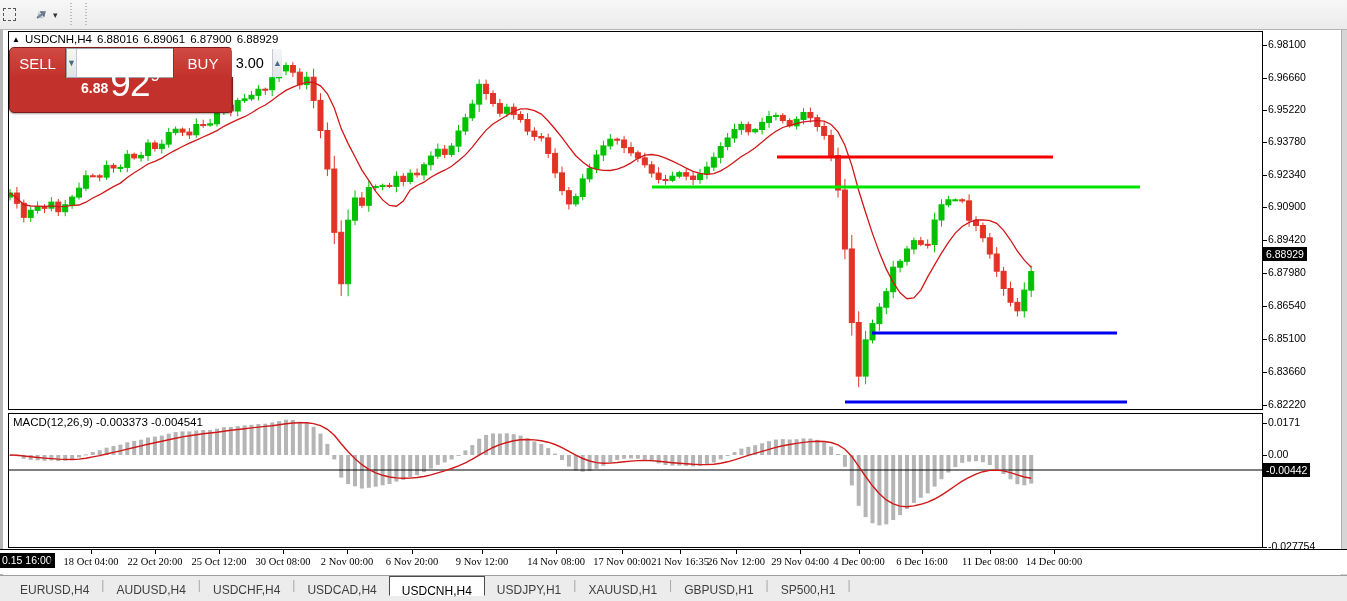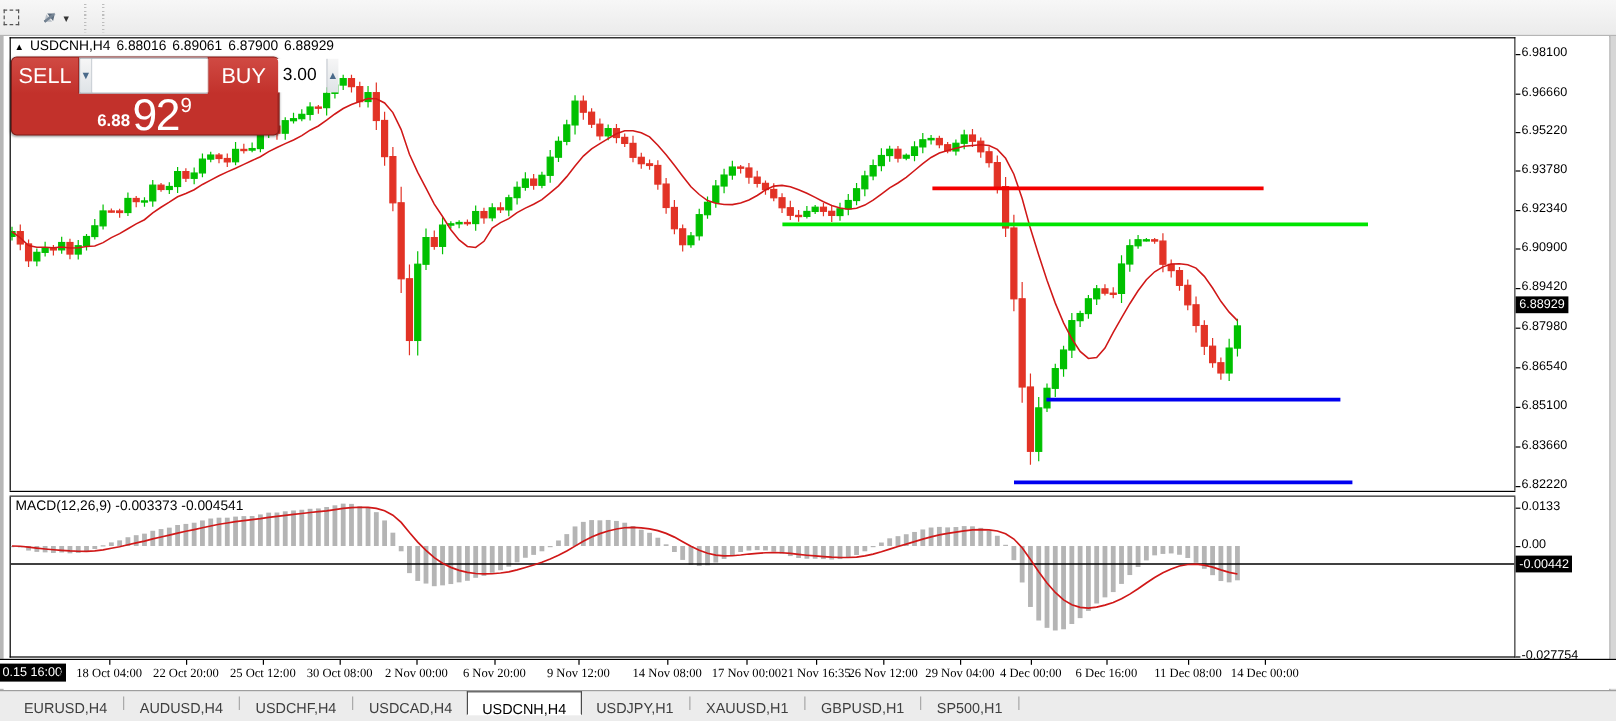--- a/index.html
+++ b/index.html
@@ -55,34 +55,34 @@
   .t-tick { position:absolute; top:0; width:1px; height:4px; background:#000; }
   .t-hl { position:absolute; left:0; top:3px; height:15px; background:#000; color:#fff;
           font-size:10.5px; line-height:15px; padding:0 3px 0 2px; white-space:nowrap; }
   .t-stray { position:absolute; top:6px; font-size:10.5px; color:#000; }
 
   
   .trade-panel { position:absolute; left:9px; top:47px; width:224px; height:66px;
                  background:#c2312b; border:1px solid #7e1d18; border-radius:5px;
                  box-shadow:0 1px 2px rgba(0,0,0,.35); z-index:10; }
   .tp-top { position:absolute; left:0; top:0; width:100%; height:30px; display:flex; }
-  .tp-btn { color:#fff; font-size:18px; display:flex; align-items:center; justify-content:center;
+  .tp-btn { color:#fff; font-size:15px; display:flex; align-items:center; justify-content:center;
             background:linear-gradient(#d04a43,#c2312b); cursor:default; }
   .tp-sell { width:56px; border-right:1px solid #a32621; border-radius:4px 0 0 0; }
   .tp-buy  { flex:1; border-left:1px solid #a32621; border-radius:0 4px 0 0; }
   .tp-spin { width:107px; display:flex; background:#fff; border:1px solid #9aa4ad; }
   .spin-btn { width:18px; background:linear-gradient(#f6f6f6,#dfe3e7); color:#4a6a8a; font-size:9px;
               display:flex; align-items:center; justify-content:center; cursor:default; }
   .spin-btn.dn { border-right:1px solid #c3c9cf; }
   .spin-btn.up { border-left:1px solid #c3c9cf; }
   .tp-vol { flex:1; border:none; outline:none; font-size:14.5px; text-align:right; padding-right:8px;
             font-family:"Liberation Sans",sans-serif; color:#000; background:#fff; }
   .tp-bottom { position:absolute; left:0; top:30px; width:100%; height:35px; display:flex; }
   .tp-price { flex:1; display:flex; align-items:flex-end; justify-content:center; color:#fff;
-              padding-bottom:1px; }
+              padding-bottom:13px; }
   .tp-price.sell { border-right:1px solid #a32621; border-radius:0 0 0 4px; }
   .tp-price.buy  { border-left:1px solid #d9736d; border-radius:0 0 4px 0; }
   .tp-small { font-size:14px; font-weight:bold; margin:0 2px 4px 0; }
   .tp-big { font-size:37px; font-weight:400; line-height:33px; letter-spacing:-1px; }
   .tp-sup { font-size:17px; margin:0 0 14px 1px; }
 
   
   .tabbar { position:absolute; left:0; top:575px; width:1347px; height:26px; background:#ececec;
             border-top:1px solid #9e9e9e; display:flex; align-items:flex-start; padding-left:8px; }
   .tab { height:20px; line-height:20px; padding:4px 12px; font-size:12px; color:#3f3f3f; cursor:default; white-space:nowrap; }
@@ -627,21 +627,21 @@
       <div class="ax-label" style="top: 235px;">6.87980</div>
       <div class="ax-tick" style="top: 275px;"></div>
       <div class="ax-label" style="top: 268px;">6.86540</div>
       <div class="ax-tick" style="top: 308px;"></div>
       <div class="ax-label" style="top: 301px;">6.85100</div>
       <div class="ax-tick" style="top: 341px;"></div>
       <div class="ax-label" style="top: 334px;">6.83660</div>
       <div class="ax-tick" style="top: 374px;"></div>
       <div class="ax-label" style="top: 367px;">6.82220</div>
       <div class="ax-tick" style="top: 392px;"></div>
-      <div class="ax-label" style="top: 385px;">0.0133</div>
+      <div class="ax-label" style="top: 385px;">0.0171</div>
       <div class="ax-tick" style="top: 424px;"></div>
       <div class="ax-label" style="top: 417px;">0.00</div>
       <div class="ax-tick" style="top: 516px;"></div>
       <div class="ax-label" style="top: 509px;">-0.027754</div>
       <div class="cur-box" style="top: 216px;">6.88929</div>
       <div class="cur-box" style="top: 432px; text-align: right;">-0.00442</div>
     </div>
 
   <div class="time-axis" id="time-axis">
       <div class="t-tick" style="left: 91px;"></div>

